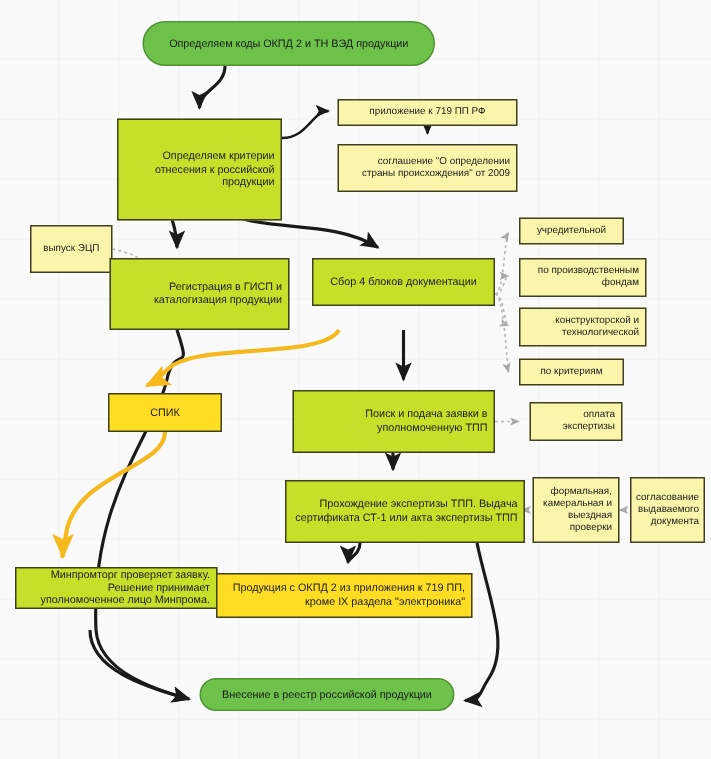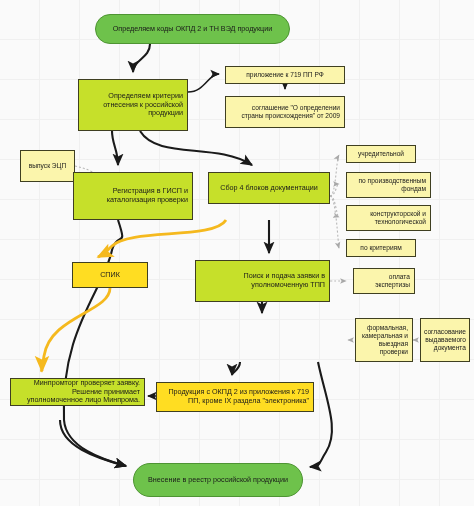--- a/index.html
+++ b/index.html
@@ -104,32 +104,33 @@
       <path d="M330,196 C336,196 336,184 339,184"></path>
       <path d="M330,196 C336,196 336,216 339,217"></path>
       <path d="M330,196 C336,196 338,244 339,248"></path>
       <path d="M330,281 C340,281 342,281 346,281"></path>
       <path d="M350,340 C352,340 352,340 348,340"></path>
       <path d="M413,340 C416,340 416,340 413,340"></path>
     </g>
   </svg>
 
   <div class="node n-terminal" style="left:95px;  top:14px;  width:195px; height:30px;">Определяем коды ОКПД 2 и ТН ВЭД продукции</div>
-  <div class="node n-process" style="left:78px;  top:79px;  width:110px; height:52px;">Определяем критерии отнесения к российской продукции</div>
+  <div class="node n-process" style="left:78px;  top:79px;  width:110px; height:68px;">Определяем критерии отнесения к российской продукции</div>
   <div class="node n-note" style="left:225px; top:66px;  width:120px; height:18px;">приложение к 719 ПП РФ</div>
   <div class="node n-note" style="left:225px; top:96px;  width:120px; height:32px;">соглашение "О определении страны происхождения" от 2009</div>
   <div class="node n-note" style="left:20px;  top:150px; width:55px;  height:32px;">выпуск ЭЦП</div>
-  <div class="node n-process" style="left:73px;  top:172px; width:120px; height:48px;">Регистрация в ГИСП и каталогизация проверки</div>
+  <div class="node n-process" style="left:73px;  top:172px; width:120px; height:48px;">Регистрация в ГИСП и каталогизация продукции</div>
   <div class="node n-process" style="left:208px; top:172px; width:122px; height:32px;">Сбор 4 блоков документации</div>
   <div class="node n-note" style="left:346px; top:145px; width:70px;  height:18px;">учредительной</div>
   <div class="node n-note" style="left:346px; top:172px; width:85px;  height:26px;">по производственным фондам</div>
   <div class="node n-note" style="left:346px; top:205px; width:85px;  height:26px;">конструкторской и технологической</div>
   <div class="node n-note" style="left:346px; top:239px; width:70px;  height:18px;">по критериям</div>
   <div class="node n-highlight" style="left:72px;  top:262px; width:76px;  height:26px;">СПИК</div>
   <div class="node n-process" style="left:195px; top:260px; width:135px; height:42px;">Поиск и подача заявки в уполномоченную ТПП</div>
   <div class="node n-note" style="left:353px; top:268px; width:62px;  height:26px;">оплата экспертизы</div>
+  <div class="node n-process" style="left:190px; top:320px; width:160px; height:42px;">Прохождение экспертизы ТПП. Выдача сертификата СТ-1 или акта экспертизы ТПП</div>
   <div class="node n-note" style="left:355px; top:318px; width:58px;  height:44px;">формальная, камеральная и выездная проверки</div>
   <div class="node n-note" style="left:420px; top:318px; width:50px;  height:44px;">согласование выдаваемого документа</div>
   <div class="node n-process" style="left:10px;  top:378px; width:135px; height:28px;">Минпромторг проверяет заявку. Решение принимает уполномоченное лицо Минпрома.</div>
-  <div class="node n-highlight" style="left:156px; top:382px; width:158px; height:30px;">Продукция с ОКПД 2 из приложения к 719 ПП, кроме IX раздела "электроника"</div>
-  <div class="node n-terminal" style="left:133px; top:463px; width:170px; height:34px;">Внесение в реестр российской продукции</div>
+  <div class="node n-highlight" style="left:144px; top:382px; width:171px; height:30px;">Продукция с ОКПД 2 из приложения к 719 ПП, кроме IX раздела "электроника"</div>
+  <div class="node n-terminal" style="left:133px; top:452px; width:170px; height:22px;">Внесение в реестр российской продукции</div>
 
 </div>
 
 </body></html>

